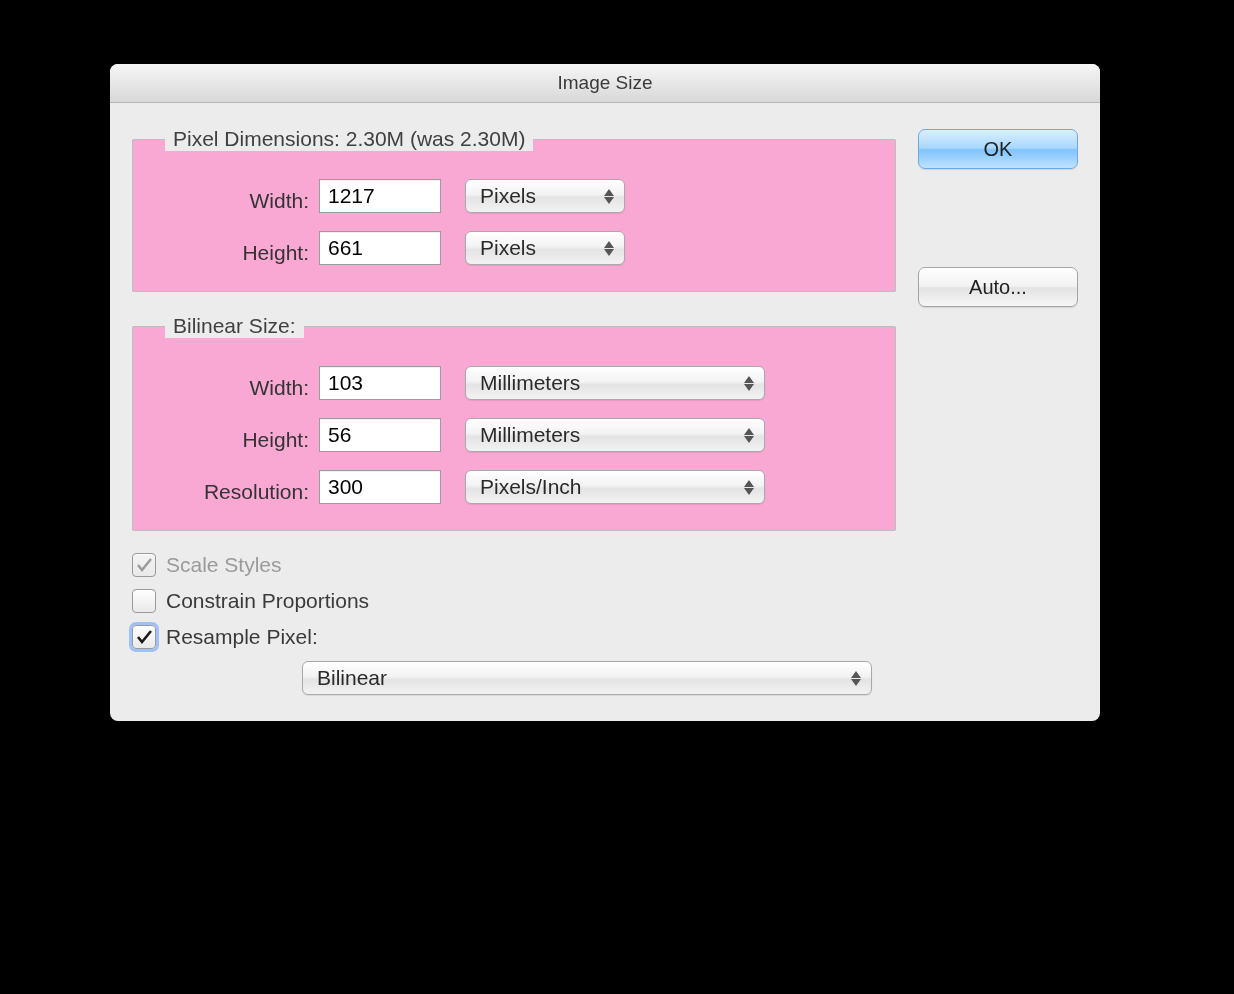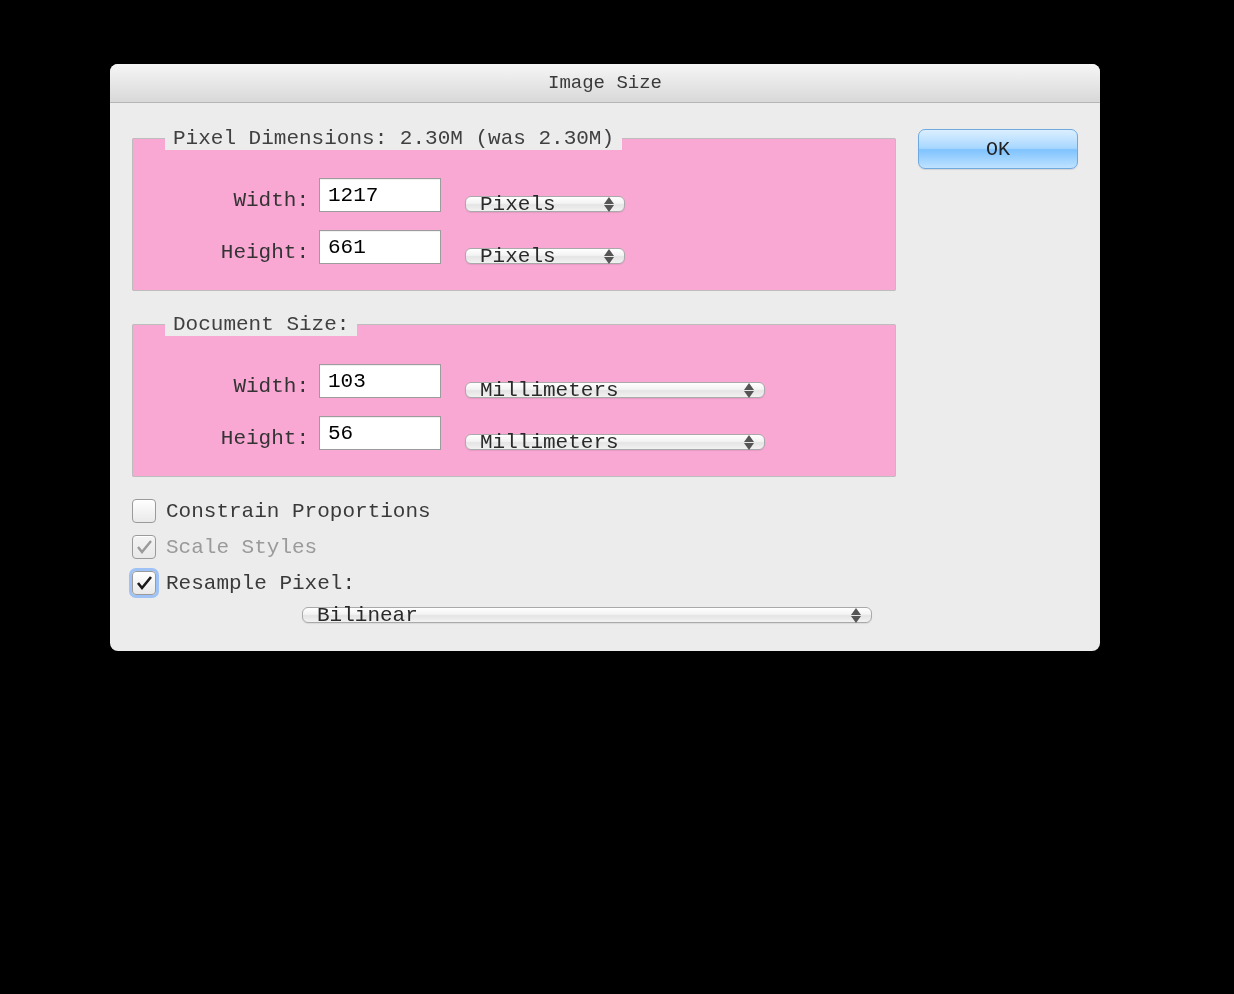--- a/index.html
+++ b/index.html
@@ -14,21 +14,20 @@
   }
   .window {
     position: absolute;
     left: 110px;
     top: 64px;
     width: 990px;
     background: #ececec;
     border-radius: 8px;
     box-shadow: 0 18px 60px 12px rgba(0,0,0,.55), 0 0 0 1px rgba(0,0,0,.15);
     overflow: hidden;
-    font-family: Liberation Mono, monospace;
   }
   .titlebar {
     height: 38px;
     background: linear-gradient(#f6f6f6, #d8d8d8);
     border-bottom: 1px solid #b5b5b5;
     display: flex;
     align-items: center;
     justify-content: center;
     font-size: 19px;
     color: #3a3a3a;
@@ -76,21 +75,21 @@
     background: #fff;
     font-size: 21px;
     padding: 2px 8px;
     font-family: inherit;
     box-shadow: inset 0 1px 0 rgba(0,0,0,.06);
   }
   .sel {
     display: inline-flex;
     align-items: center;
     justify-content: space-between;
-    height: 16px;
+    height: 34px;
     margin-left: 24px;
     padding: 0 10px 0 14px;
     background: linear-gradient(#ffffff, #f3f3f3 45%, #e4e4e4 55%, #f2f2f2);
     border: 1px solid #a9a9a9;
     border-radius: 6px;
     font-size: 21px;
     color: #2a2a2a;
     box-shadow: 0 1px 1px rgba(0,0,0,.08);
     box-sizing: border-box;
     cursor: default;
@@ -174,21 +173,21 @@
                 </svg>
               <svg width="10" height="7">
                   <polygon points="0,0 10,0 5,7" fill="#555"></polygon>
                 </svg>
             </span>
           </div>
         </div>
       </fieldset>
 
       <fieldset class="group">
-        <legend>Document Size:</legend>
+        <legend>Bilinear Size:</legend>
 
         <div class="row">
           <div class="lbl">Width:</div>
           <input class="txt" value="103" style="">
           <div class="sel med">
             <span>Millimeters</span>
             <span class="stepper">
               <svg width="10" height="7">
                   <polygon points="5,0 10,7 0,7" fill="#555"></polygon>
                 </svg>
@@ -208,34 +207,49 @@
               <svg width="10" height="7">
                   <polygon points="5,0 10,7 0,7" fill="#555"></polygon>
                 </svg>
               <svg width="10" height="7">
                   <polygon points="0,0 10,0 5,7" fill="#555"></polygon>
                 </svg>
             </span>
           </div>
         </div>
 
+        <div class="row">
+          <div class="lbl">Resolution:</div>
+          <input class="txt" value="300" style="">
+          <div class="sel med">
+            <span>Pixels/Inch</span>
+            <span class="stepper">
+              <svg width="10" height="7">
+                  <polygon points="5,0 10,7 0,7" fill="#555"></polygon>
+                </svg>
+              <svg width="10" height="7">
+                  <polygon points="0,0 10,0 5,7" fill="#555"></polygon>
+                </svg>
+            </span>
+          </div>
+        </div>
       </fieldset>
-
-      <div class="checkrow">
-        <div class="chk"></div>
-        <span>Constrain Proportions</span>
-      </div>
 
       <div class="checkrow disabled">
         <div class="chk disabled">
           <svg width="16" height="16">
               <polyline points="2,8 6,13 15,2" fill="none" stroke="#9a9a9a" stroke-width="2.4"></polyline>
             </svg>
         </div>
         <span>Scale Styles</span>
+      </div>
+
+      <div class="checkrow">
+        <div class="chk"></div>
+        <span>Constrain Proportions</span>
       </div>
 
       <div class="checkrow">
         <div class="chk focus">
           <svg width="16" height="16">
               <polyline points="2,8 6,13 15,2" fill="none" stroke="#1a1a1a" stroke-width="2.6"></polyline>
             </svg>
         </div>
         <span>Resample Pixel:</span>
       </div>
@@ -253,15 +267,16 @@
           </span>
         </div>
       </div>
 
     </div>
 
     <div class="right-col">
       <div class="btn primary">OK</div>
       <div class="spacer"></div>
       <div class="spacer"></div>
+      <div class="btn">Auto...</div>
     </div>
   </div>
 </div>
 
 </body></html>

